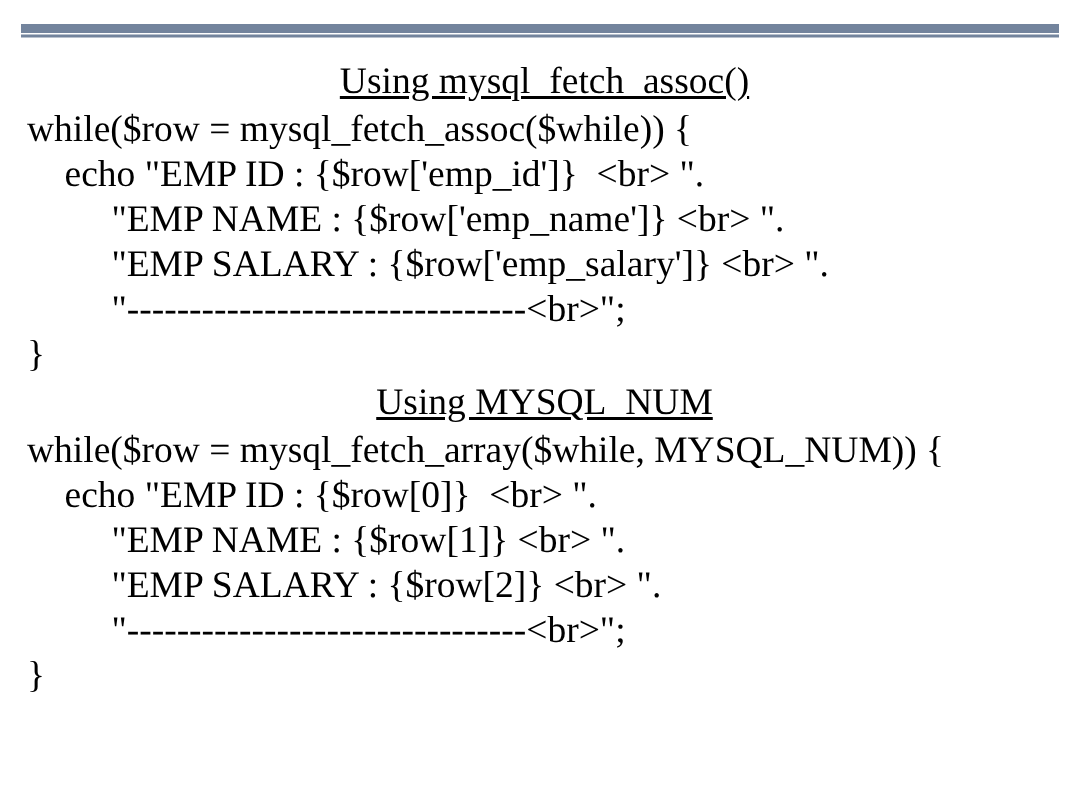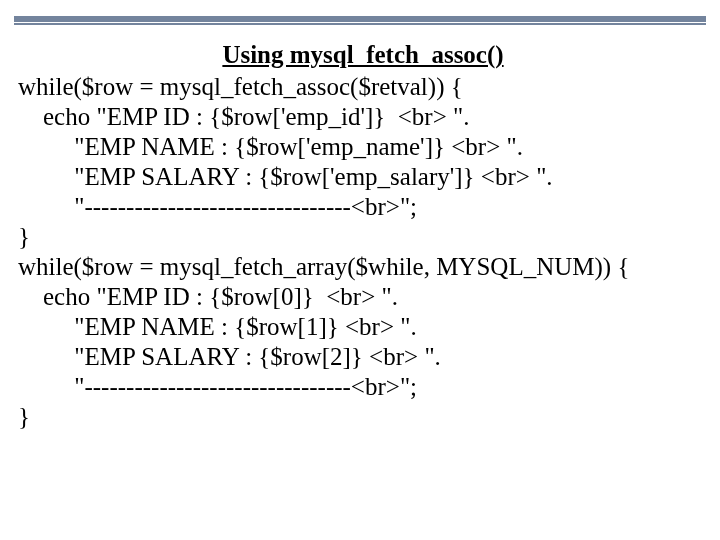--- a/index.html
+++ b/index.html
@@ -46,21 +46,21 @@
   .content {
     position: absolute;
     top: 38px;
     left: 18px;
     right: 12px;
     font-size: 25px;
     line-height: 1.2;
   }
   .heading {
     text-align: center;
-    font-weight: bold;
+    font-weight: normal;
     text-decoration: underline;
     margin: 2px 0 2px 0;
   }
   .code-line {
     white-space: pre;
     font-family: "Times New Roman", Times, serif;
   }
 </style>
 </head>
 <body>
@@ -68,27 +68,28 @@
 <div class="slide">
   <div class="top-bar">
     <div class="bar-line1"></div>
     <div class="bar-line2"></div>
   </div>
 
   <div class="content">
 
     <div class="heading">Using mysql_fetch_assoc()</div>
 
-    <div class="code-line">while($row = mysql_fetch_assoc($retval)) {</div>
+    <div class="code-line">while($row = mysql_fetch_assoc($while)) {</div>
     <div class="code-line">    echo "EMP ID : {$row['emp_id']}  &lt;br&gt; ".</div>
     <div class="code-line">         "EMP NAME : {$row['emp_name']} &lt;br&gt; ".</div>
     <div class="code-line">         "EMP SALARY : {$row['emp_salary']} &lt;br&gt; ".</div>
     <div class="code-line">         "--------------------------------&lt;br&gt;";</div>
     <div class="code-line">}</div>
 
+    <div class="heading">Using MYSQL_NUM</div>
 
     <div class="code-line">while($row = mysql_fetch_array($while, MYSQL_NUM)) {</div>
     <div class="code-line">    echo "EMP ID : {$row[0]}  &lt;br&gt; ".</div>
     <div class="code-line">         "EMP NAME : {$row[1]} &lt;br&gt; ".</div>
     <div class="code-line">         "EMP SALARY : {$row[2]} &lt;br&gt; ".</div>
     <div class="code-line">         "--------------------------------&lt;br&gt;";</div>
     <div class="code-line">}</div>
 
   </div>
 </div>

